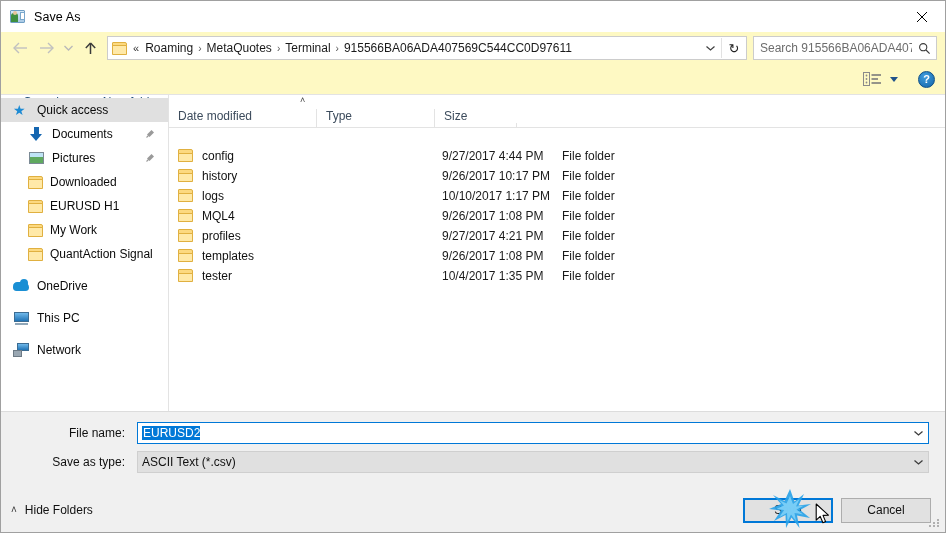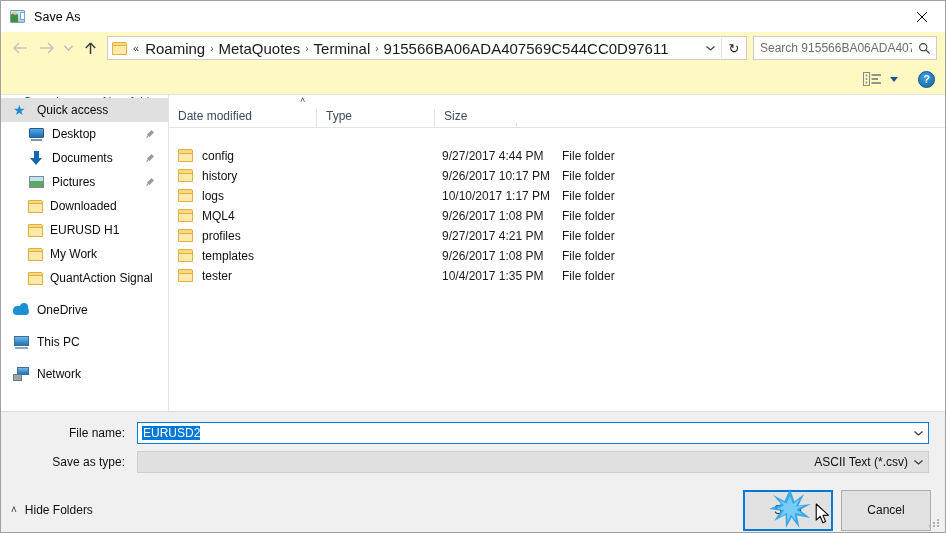--- a/index.html
+++ b/index.html
@@ -154,21 +154,21 @@
   }
   .folder-ico .f-front {
     position: absolute; left: 0; bottom: 0;
     width: 100%; height: 72%;
     background: #ffe9a8;
     border: 1px solid #e0b040;
     border-radius: 0 0 1px 1px;
     box-sizing: border-box;
   }
   .crumb {
-    font-size: 15px;
+    font-size: 12px;
     color: #1a1a1a;
     white-space: nowrap;
     padding: 1px 3px;
     cursor: pointer;
   }
   .crumb-sep {
     color: #555555;
     font-size: 10px;
     padding: 0 2px;
     flex: none;
@@ -517,21 +517,20 @@
     align-items: center;
     box-sizing: border-box;
   }
   .combo.focused {
     border: 1px solid #0078d7;
     background: #ffffff;
   }
   .combo.disabled {
     border: 1px solid #cfcfcf;
     background: #e0e0e0;
-    text-align: right;
   }
   .combo-value {
     flex: 1;
     font-size: 12px;
     padding-left: 4px;
     color: #101010;
     overflow: hidden;
     white-space: nowrap;
   }
   .sel-text {
@@ -571,21 +570,21 @@
     line-height: 10px;
   }
   .btn-group {
     position: absolute;
     right: 14px;
     display: flex;
     align-items: center;
   }
   .btn {
     width: 90px;
-    height: 41px;
+    height: 25px;
     font-size: 12px;
     display: flex;
     align-items: center;
     justify-content: center;
     cursor: pointer;
     background: #e1e1e1;
     border: 1px solid #adadad;
     box-sizing: border-box;
     color: #101010;
   }
@@ -737,33 +736,20 @@
 
     <div class="sidebar">
 
       <div class="nav-row selected">
         <span class="nav-ico">
           <span class="ico-star">★</span>
         </span>
         <span class="nav-label">Quick access</span>
       </div>
 
-      <div class="nav-row indent">
-        <span class="nav-ico ico-desktop">
-          <span class="scr"></span>
-            <span class="base"></span>
-        </span>
-        <span class="nav-label">Desktop</span>
-        <span class="pin">
-          <svg width="11" height="11" viewBox="0 0 11 11">
-            <path d="M2 6.5 L6.5 2 L9 4.5 L4.5 9 Z" fill="#9a9a9a"></path>
-            <line x1="4" y1="7" x2="1.5" y2="9.5" stroke="#9a9a9a" stroke-width="1.1"></line>
-          </svg>
-        </span>
-      </div>
 
       <div class="nav-row indent">
         <span class="nav-ico ico-docs">
           <span class="shaft"></span>
             <span class="head"></span>
         </span>
         <span class="nav-label">Documents</span>
         <span class="pin">
           <svg width="11" height="11" viewBox="0 0 11 11">
             <path d="M2 6.5 L6.5 2 L9 4.5 L4.5 9 Z" fill="#9a9a9a"></path>

